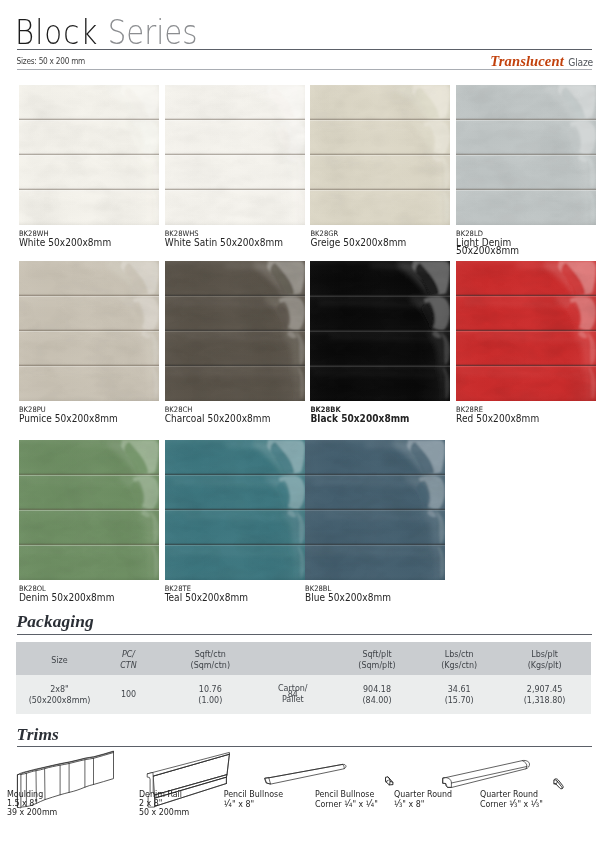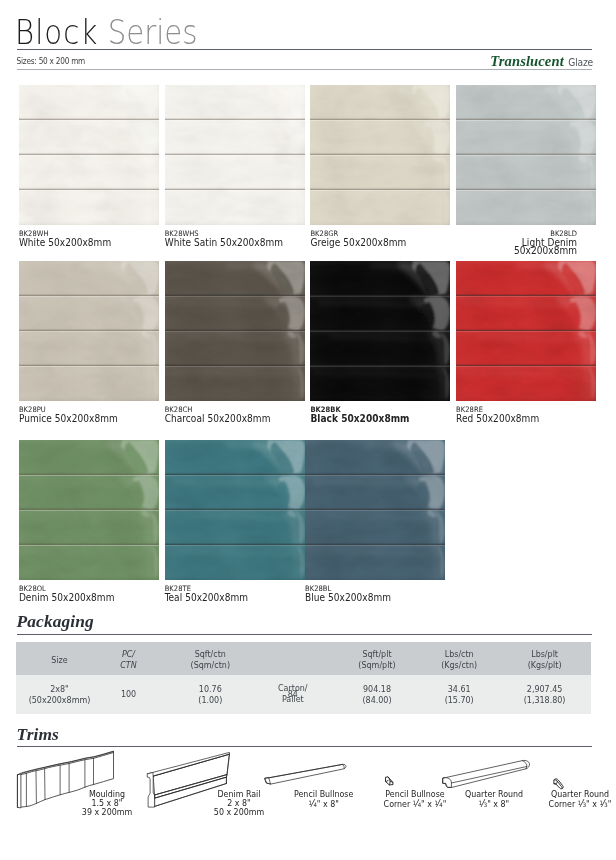--- a/index.html
+++ b/index.html
@@ -12,21 +12,21 @@
              font-family:"DejaVu Sans",sans-serif;font-weight:200;
              letter-spacing:0px;white-space:nowrap;
              transform:scaleX(0.885);transform-origin:0 0;}
   .hdr-title .b{color:#1c1c1c;letter-spacing:1.2px;}
   .hdr-title .l{color:#8b8d90;}
   .rule-dark{position:absolute;left:16.6px;width:575.5px;height:1.2px;background:#5b6068;}
   .rule-light{position:absolute;left:16.6px;width:575.5px;height:1.2px;background:#a9adb3;}
   .hdr-sizes{position:absolute;left:16.6px;top:56.2px;font-size:8.2px;color:#3f3f3f;letter-spacing:-0.25px;
              font-family:"DejaVu Sans Condensed","DejaVu Sans",sans-serif;}
   .hdr-glaze{position:absolute;right:23px;top:51.5px;text-align:right;white-space:nowrap;}
-  .hdr-glaze .it{font-family:"Liberation Serif",serif;font-style:italic;font-weight:700;font-size:14.6px;color:#14532d;letter-spacing:0.1px;}
+  .hdr-glaze .it{font-family:"Liberation Serif",serif;font-style:italic;font-weight:700;font-size:14.6px;color:#c2410c;letter-spacing:0.1px;}
   .hdr-glaze .pl{font-size:10.2px;color:#55595f;font-family:"DejaVu Sans Condensed","DejaVu Sans",sans-serif;letter-spacing:-0.2px;}
 
   
   .sw{position:absolute;width:121px;}
   .sw .img{position:relative;width:140px;height:140px;overflow:hidden;}
   .sw .img svg{display:block;width:140px;height:140px;}
   .sw .code{font-size:7.5px;color:#232323;margin-top:4.8px;letter-spacing:0.05px;line-height:8px;
             font-family:"DejaVu Sans Condensed","DejaVu Sans",sans-serif;}
   .sw .nm{font-size:10px;color:#232323;margin-top:1px;letter-spacing:0.05px;line-height:8px;
           font-family:"DejaVu Sans Condensed","DejaVu Sans",sans-serif;}
@@ -36,21 +36,21 @@
          font-weight:700;font-size:17.4px;color:#2b2f36;letter-spacing:0.1px;}
 
   
   .pk-band-h{position:absolute;left:16px;top:642px;width:575px;height:33px;background:#cacdd0;}
   .pk-band-d{position:absolute;left:16px;top:675px;width:575px;height:38.5px;background:#ebeded;}
   .pkc{position:absolute;text-align:center;width:140px;font-size:8.9px;color:#41454a;
        letter-spacing:0.0px;line-height:10.3px;
        font-family:"DejaVu Sans Condensed","DejaVu Sans",sans-serif;}
 
   
-  .trim{position:absolute;text-align:center;}
+  .trim{position:absolute;}
   .trim .tn{font-size:8.8px;color:#1e1e1e;line-height:9.0px;letter-spacing:0.0px;
             font-family:"DejaVu Sans Condensed","DejaVu Sans",sans-serif;}
   .trim .ts{font-size:8.8px;color:#1e1e1e;line-height:9.0px;letter-spacing:0.0px;
             font-family:"DejaVu Sans Condensed","DejaVu Sans",sans-serif;}
   .frac{display:inline-block;position:relative;}
   .frac sup{font-size:0.68em;vertical-align:0.40em;line-height:0;}
   .frac sub{font-size:0.68em;vertical-align:-0.08em;line-height:0;}
   .frac .sl{font-size:1.12em;}
   .trim-art{position:absolute;}
 </style>
@@ -289,21 +289,21 @@
             <rect x="0" y="34.9" width="140" height="0.75" fill="#fff" opacity="0.42"></rect>
             <rect x="0" y="68.7" width="140" height="1.3" fill="#56483a" opacity="0.4"></rect>
             <rect x="0" y="69.9" width="140" height="0.75" fill="#fff" opacity="0.42"></rect>
             <rect x="0" y="103.7" width="140" height="1.3" fill="#56483a" opacity="0.4"></rect>
             <rect x="0" y="104.9" width="140" height="0.75" fill="#fff" opacity="0.42"></rect>
           </svg>
         </div>
         <div class="code">BK28GR</div>
         <div class="nm">Greige 50x200x8mm</div>
       </div>
-      <div class="sw" style="left: 456.1px; top: 85px; text-align: right;">
+      <div class="sw" style="left: 456.1px; top: 85px;">
         <div class="img">
           <svg viewBox="0 0 140 140" preserveAspectRatio="none">
             <defs>
               <linearGradient id="t3v" x1="0" y1="0" x2="0" y2="1">
                 <stop offset="0" stop-color="#fff" stop-opacity="0.05"></stop>
                 <stop offset="0.14" stop-color="#fff" stop-opacity="0.012"></stop>
                 <stop offset="0.55" stop-color="#000" stop-opacity="0.008"></stop>
                 <stop offset="0.85" stop-color="#fff" stop-opacity="0.008"></stop>
                 <stop offset="0.97" stop-color="#000" stop-opacity="0.03"></stop>
                 <stop offset="1" stop-color="#000" stop-opacity="0.05"></stop>

